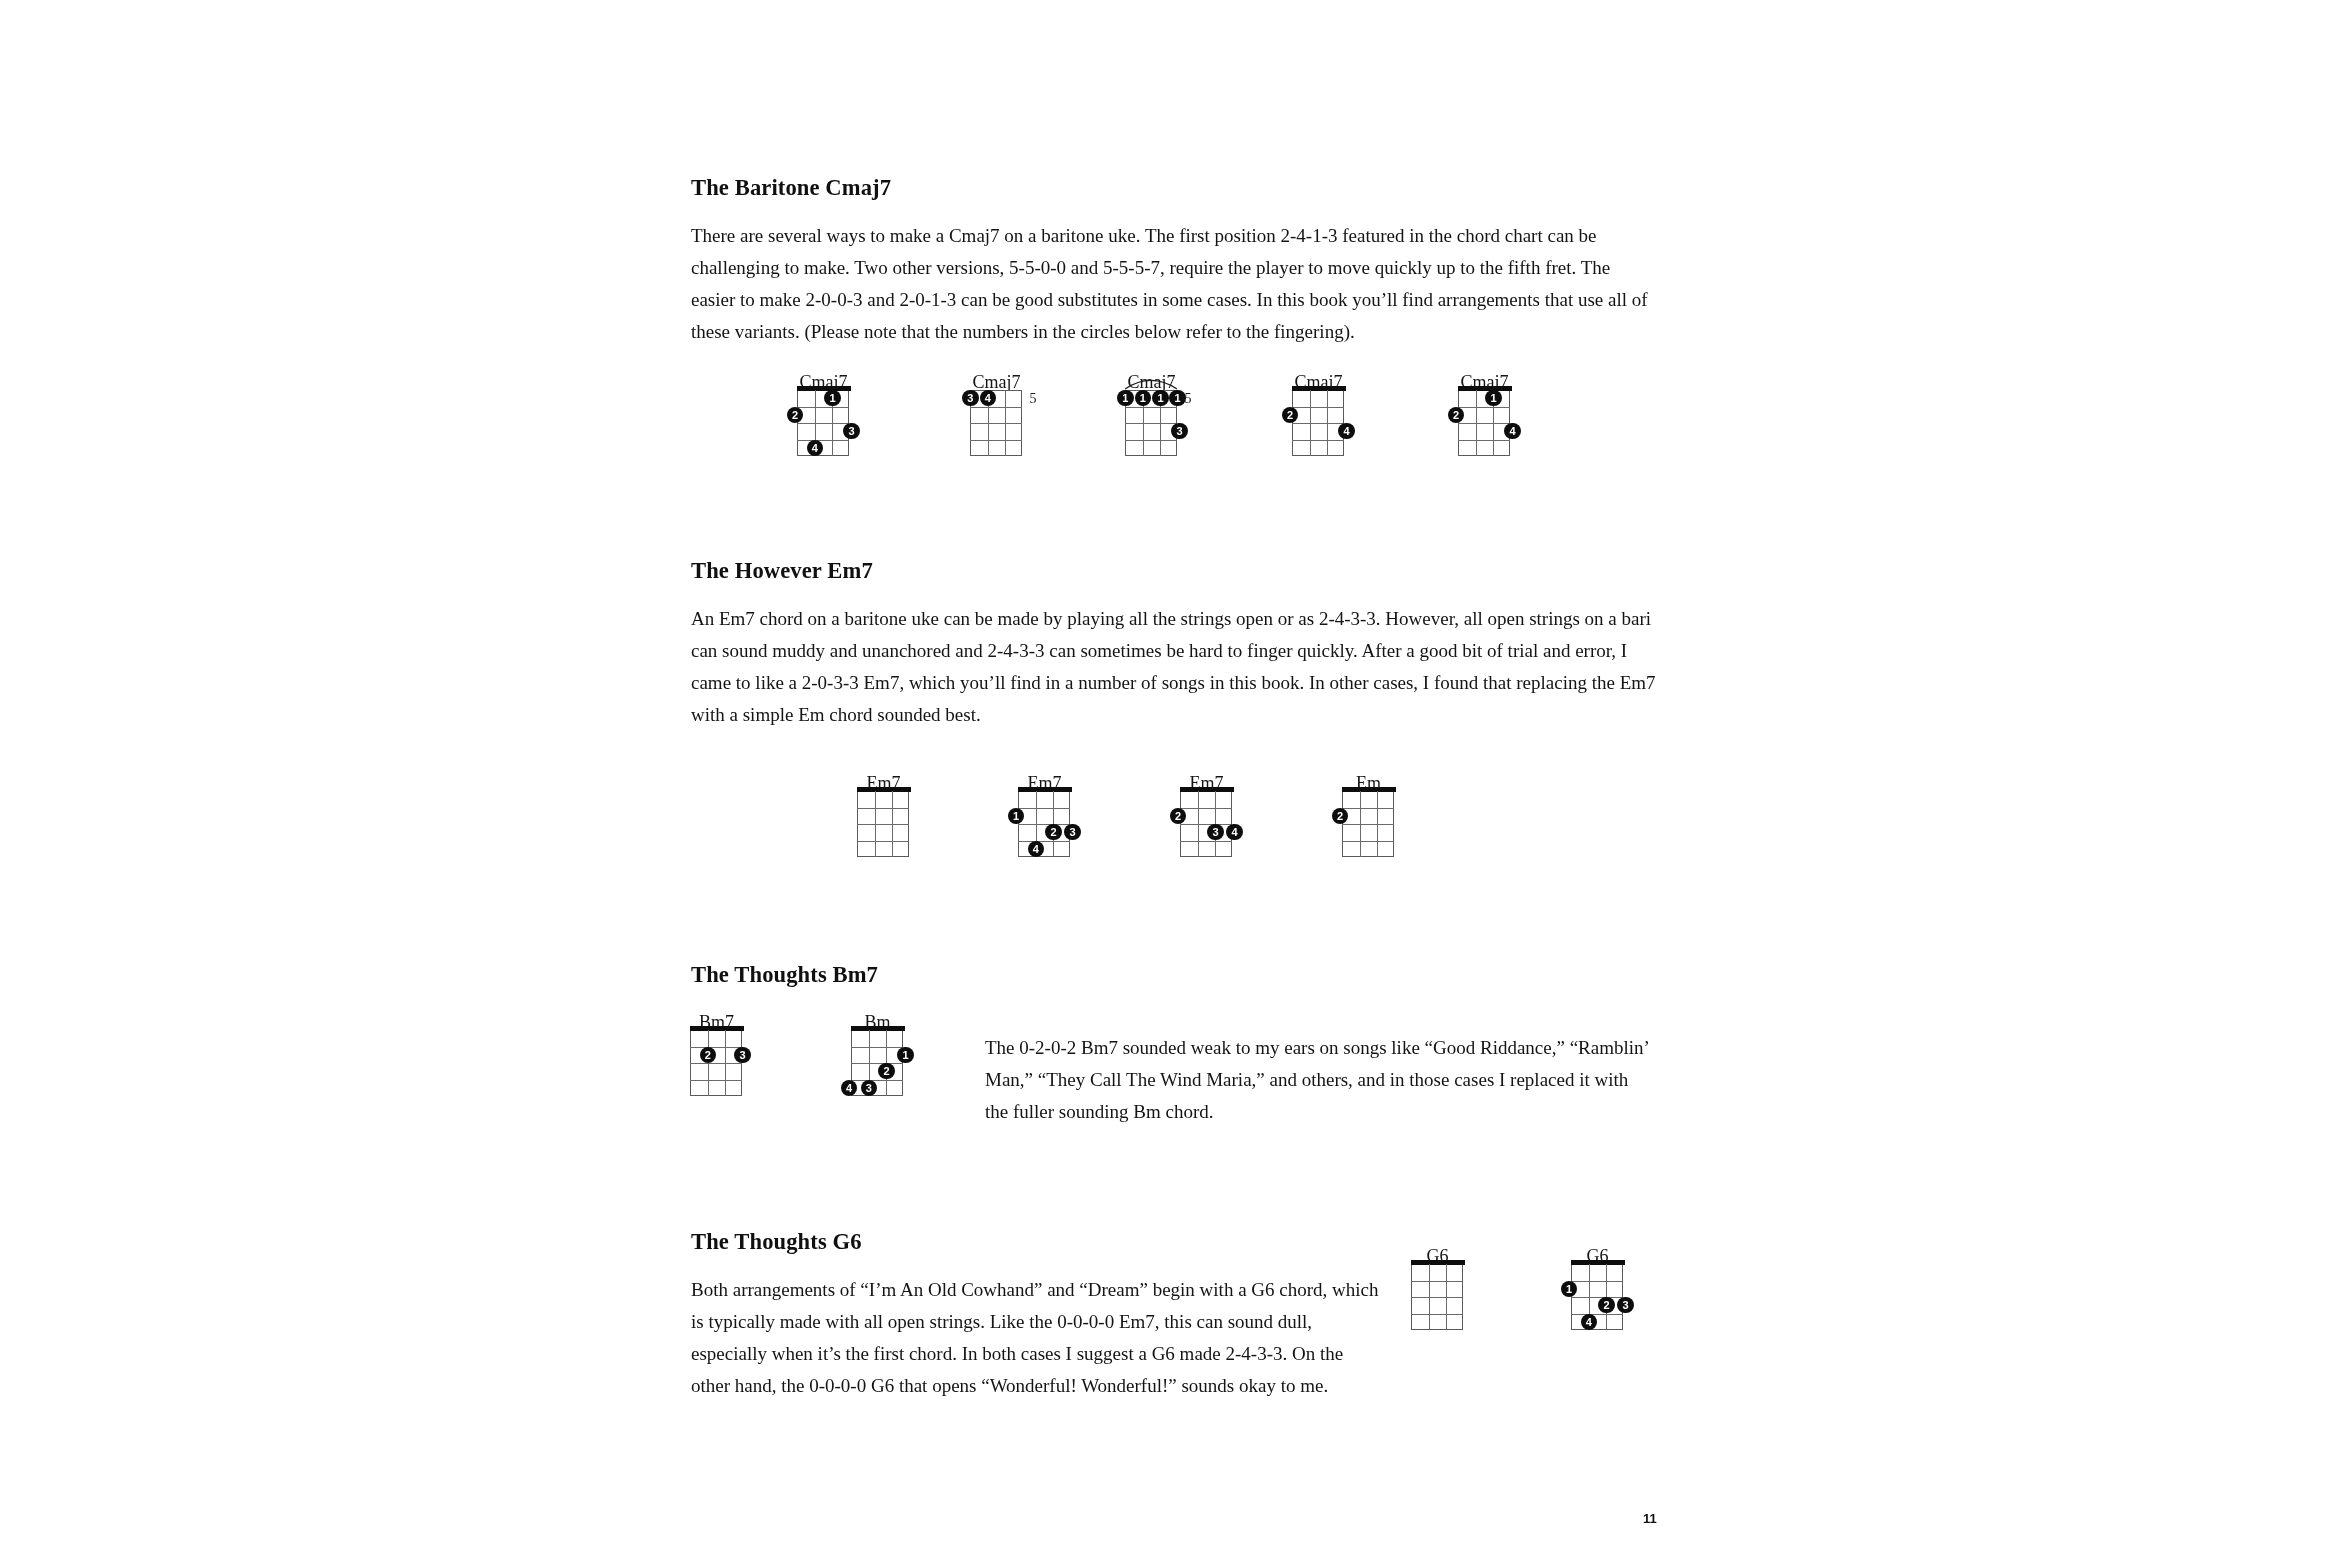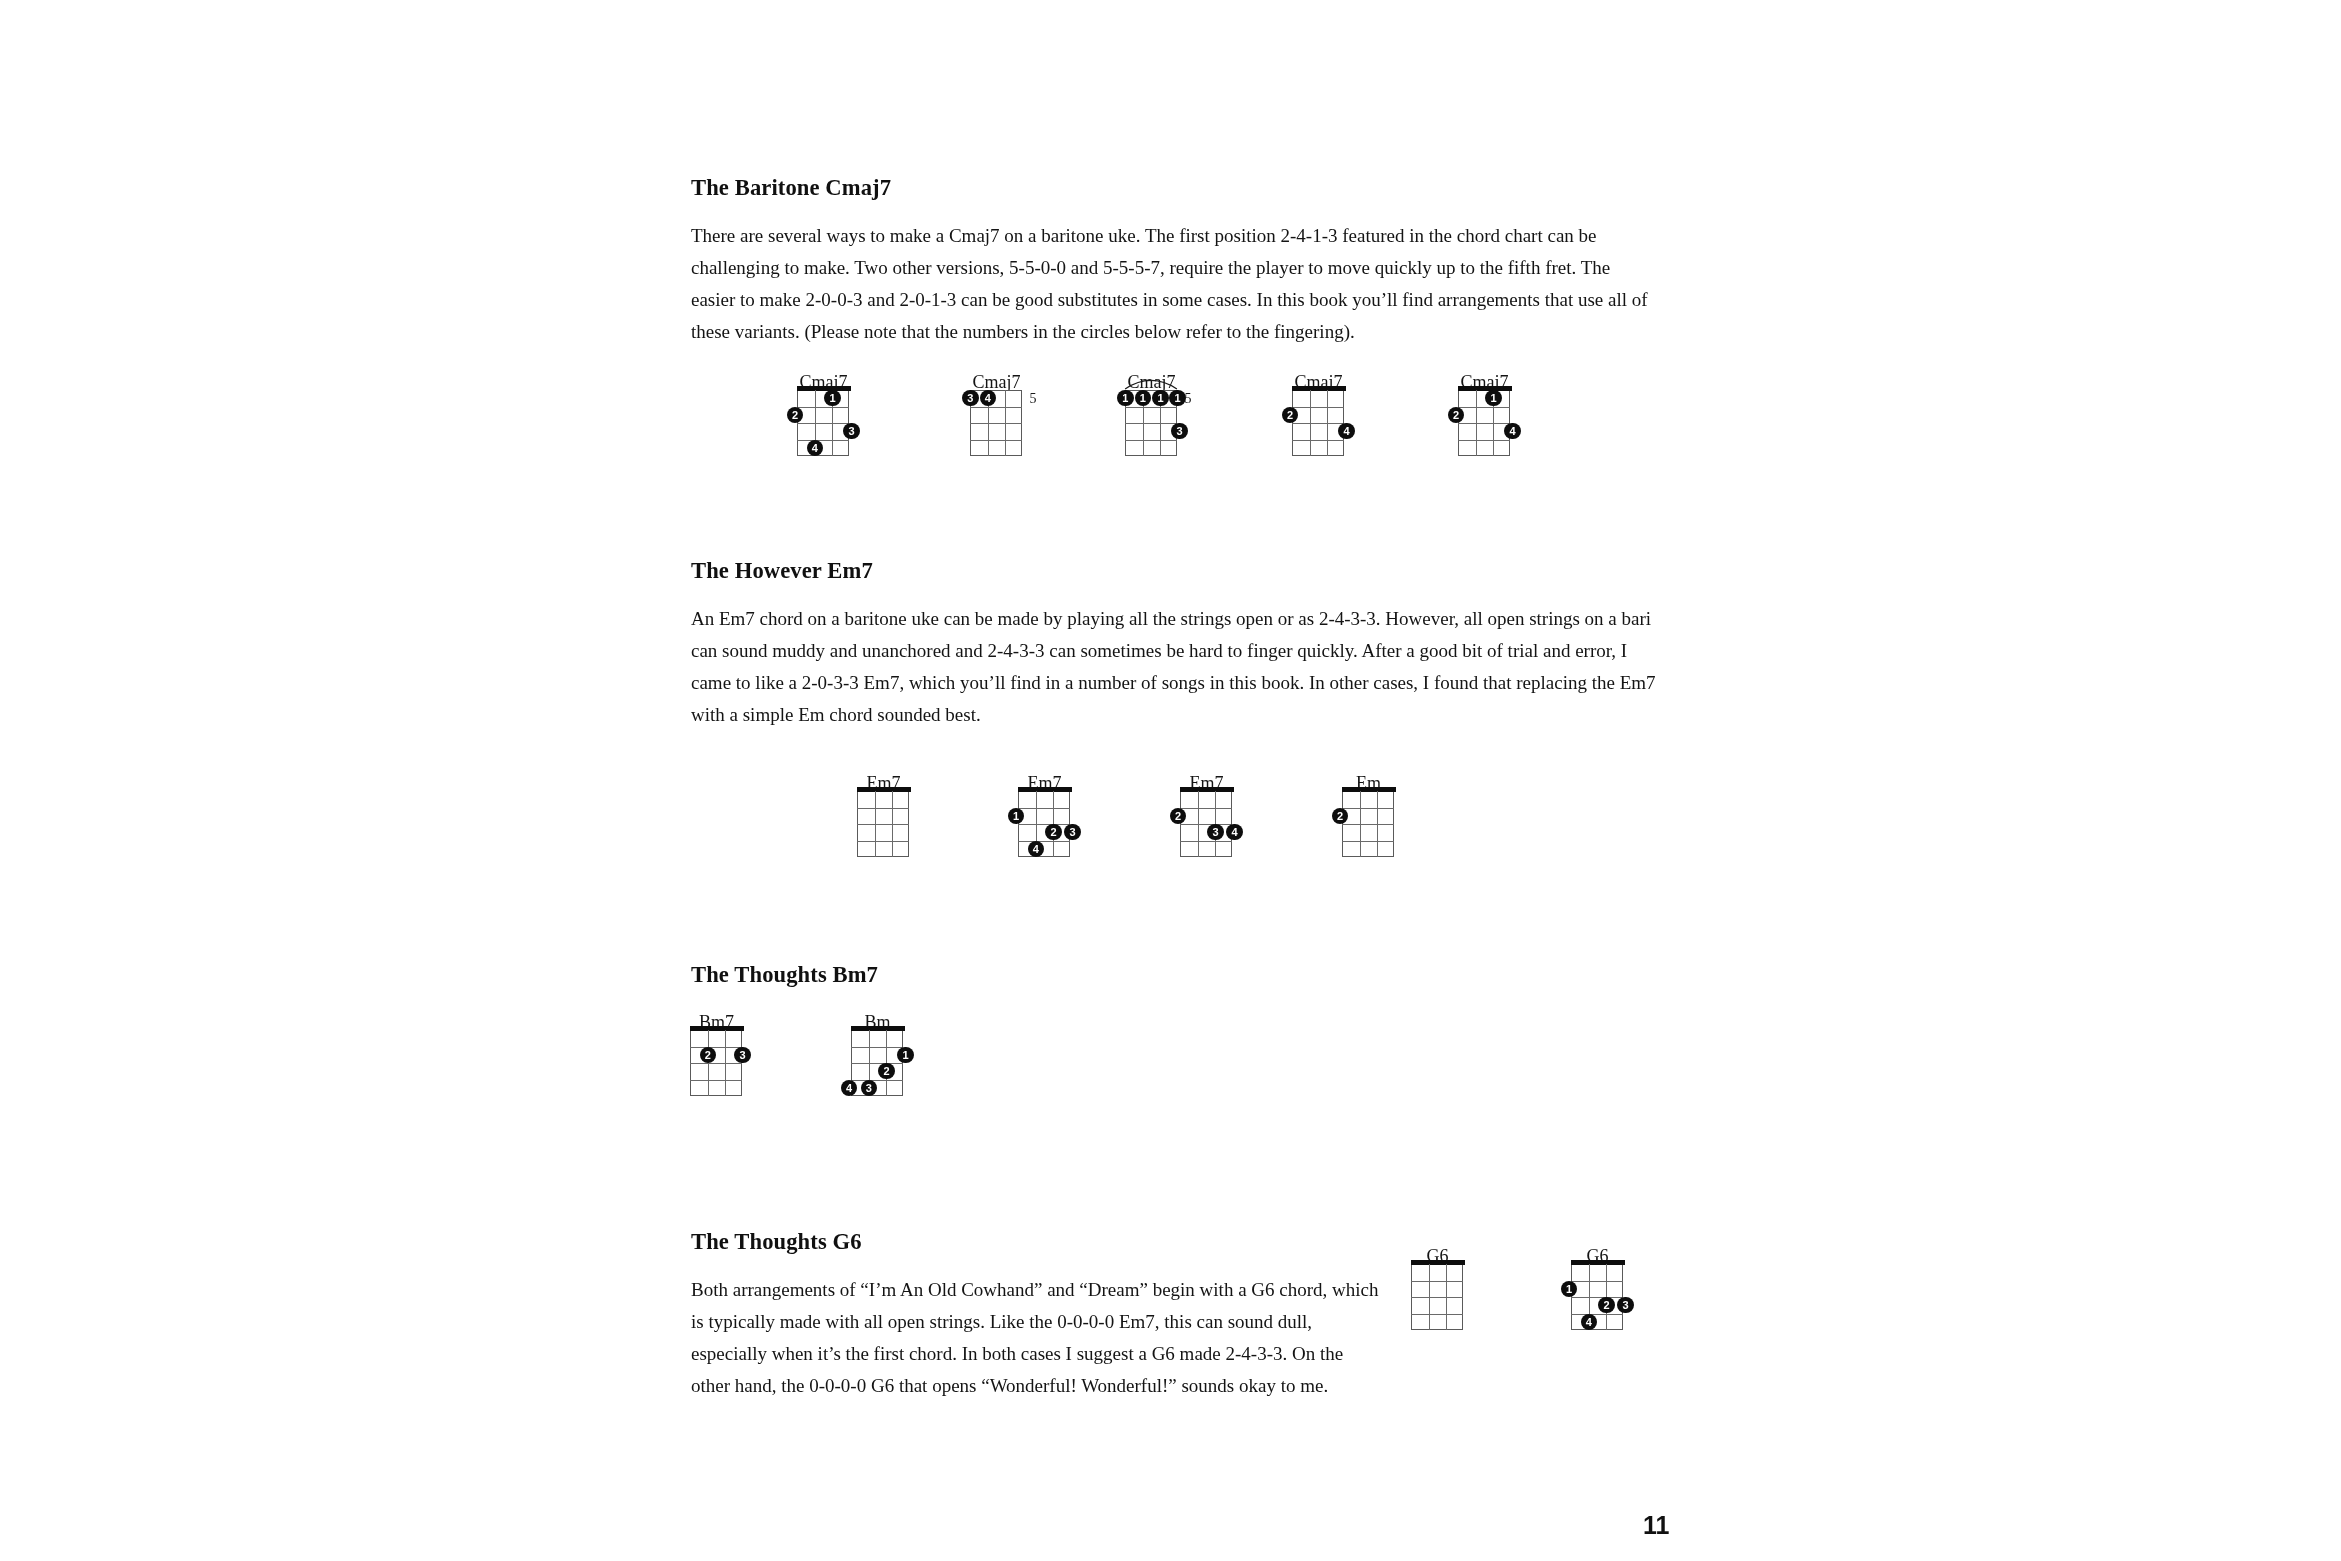--- a/index.html
+++ b/index.html
@@ -62,21 +62,21 @@
     text-align: left;
   }
 
   
   .page-number {
     position: absolute;
     left: 1643px;
     top: 1511px;
     font-family: "Liberation Sans", "DejaVu Sans", sans-serif;
     font-weight: bold;
-    font-size: 25px;
+    font-size: 13px;
     color: #111111;
   }
 
   
   .chord {
     position: absolute;
   }
   .chord-name {
     position: absolute;
     top: 0;
@@ -339,20 +339,21 @@
           <div class="string" style="left: 17.4px; height: 66px;"></div>
           <div class="string" style="left: 35px; height: 66px;"></div>
           <div class="dot" style="left: 46px; top: 16.6px;">1</div>
           <div class="dot" style="left: 27px; top: 33px;">2</div>
           <div class="dot" style="left: 9.2px; top: 50px;">3</div>
           <div class="dot" style="left: -10.5px; top: 50px;">4</div>
         </div>
       </div>
     </div>
 
+  <p class="body-par" style="left:985px; top:1013px; width:664px;">The 0-2-0-2 Bm7 sounded weak to my ears on songs like “Good Riddance,” “Ramblin’ Man,” “They Call The Wind Maria,” and others, and in those cases I replaced it with the fuller sounding Bm chord.</p>
 
   <h2 class="section-heading" style="left:691px; top:1210px;">The Thoughts G6</h2>
 
   <p class="body-par" style="left:691px; top:1255px; width:695px;">Both arrangements of “I’m An Old Cowhand” and “Dream” begin with a G6 chord, which is typically made with all open strings. Like the 0-0-0-0 Em7, this can sound dull, especially when it’s the first chord. In both cases I suggest a G6 made 2-4-3-3. On the other hand, the 0-0-0-0 G6 that opens “Wonderful! Wonderful!” sounds okay to me.</p>
 
   <div id="row-g6">
       <div class="chord" style="left: 1388px; top: 1247px; width: 99px;">
         <div class="chord-name">G6</div>
         <div class="grid-wrap" style="left: 23.4px; top: 17px; width: 52px; height: 66px;">
           <div class="grid" style="width: 52px; height: 66px;"></div>

